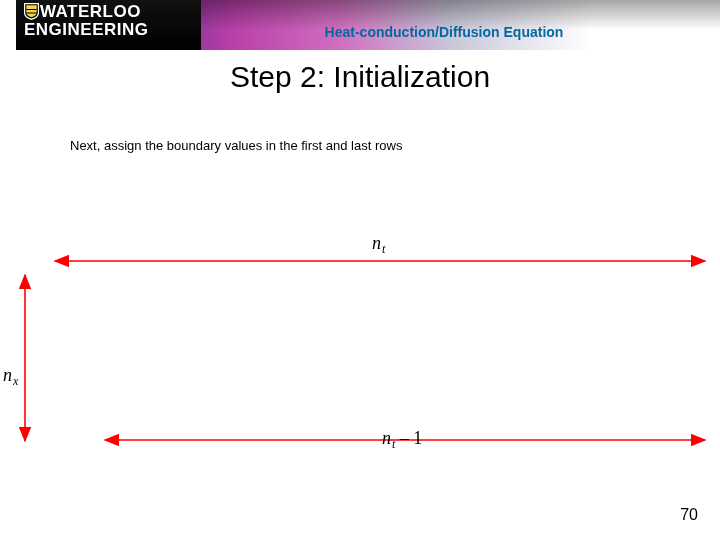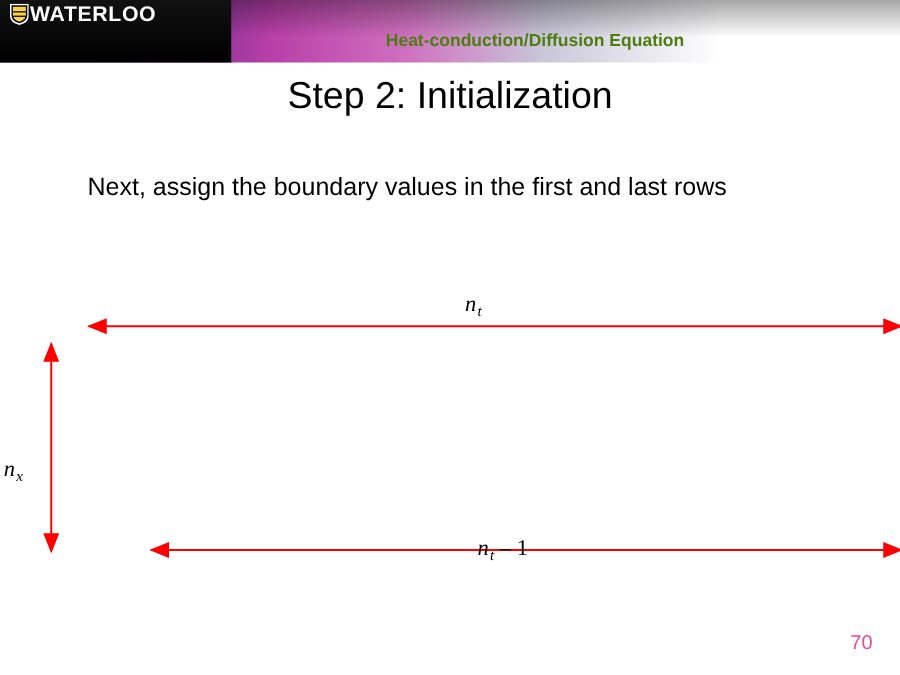--- a/index.html
+++ b/index.html
@@ -8,21 +8,21 @@
     width: 720px;
     height: 540px;
     background: #ffffff;
     font-family: Arial, Helvetica, sans-serif;
     color: #000;
     overflow: hidden;
     position: relative;
   }
   .banner {
     position: absolute;
-    left: 0;
+    left: 16px;
     top: 0;
     width: 676px;
     height: 50px;
   }
   .banner .bg-purple {
     position: absolute;
     left: 0; top: 0; width: 720px; height: 50px;
     background: linear-gradient(90deg,
       #2e2570 0%, #5a2a8a 15%, #b83fa8 30%, #d06fbf 45%,
       #c8c5d8 60%, #ffffff 80%, #ffffff 100%);
@@ -62,46 +62,45 @@
     margin-top: 1px;
   }
   .topic {
     position: absolute;
     top: 24px;
     left: 190px;
     right: 10px;
     text-align: center;
     font-weight: 700;
     font-size: 14px;
-    color: #4d7c0f;
+    color: #0369a1;
   }
   .heading {
     position: absolute;
     top: 60px;
     left: 0;
     width: 720px;
     text-align: center;
     font-weight: 400;
     font-size: 30px;
   }
   .body-text {
     position: absolute;
     top: 138px;
     left: 70px;
     right: 70px;
-    font-size: 20px;
+    font-size: 13px;
     line-height: 1.25;
   }
   .diagram {
     position: absolute;
     left: 0px;
     top: 205px;
     width: 640px;
     height: 260px;
-    padding-left: 16px;
   }
   .label {
     position: absolute;
     font-family: "Times New Roman", Times, serif;
     font-style: italic;
     font-size: 18px;
     color: #000;
     white-space: nowrap;
   }
   .label .sub {
@@ -112,21 +111,21 @@
     margin-left: 1px;
   }
   .label .minus {
     font-style: normal;
   }
   .page-num {
     position: absolute;
     right: 22px;
     bottom: 16px;
     font-size: 16px;
-    color: #ec4899;
+    color: #000000;
   }
 </style>
 </head>
 <body>
 
 <div class="banner">
   <div class="bg-purple"></div>
   <div class="bg-fade"></div>
   <div class="black-bar"></div>
   <div class="logo-text">
@@ -135,20 +134,21 @@
         <svg viewBox="0 0 15 17" width="15" height="17">
           <path d="M0,0 L15,0 L15,10 Q15,15 7.5,17 Q0,15 0,10 Z" fill="#fff"></path>
           <path d="M1.2,1.2 L13.8,1.2 L13.8,9.5 Q13.8,13.8 7.5,15.6 Q1.2,13.8 1.2,9.5 Z" fill="#000"></path>
           <path d="M2.3,2.3 L12.7,2.3 L12.7,9 Q12.7,12.7 7.5,14.3 Q2.3,12.7 2.3,9 Z" fill="#f6d24a"></path>
           <rect x="2.3" y="6.0" width="10.4" height="1.0" fill="#000"></rect>
           <rect x="2.3" y="9.5" width="10.4" height="1.0" fill="#000"></rect>
         </svg>
       </span>
       <span>WATERLOO</span>
     </div>
+    <div class="eng">ENGINEERING</div>
   </div>
   <div class="topic">Heat-conduction/Diffusion Equation</div>
 </div>
 
 <div class="heading">Step 2:  Initialization</div>
 
 <div class="body-text">Next, assign the boundary values in the first and last rows</div>
 
 <div class="diagram">
   <svg width="720" height="260" viewBox="0 0 720 260">

